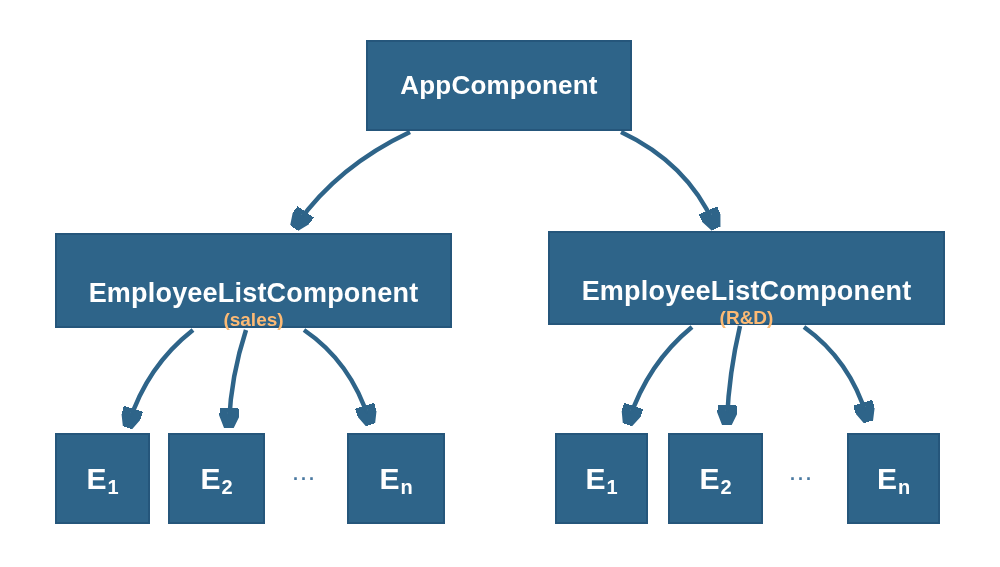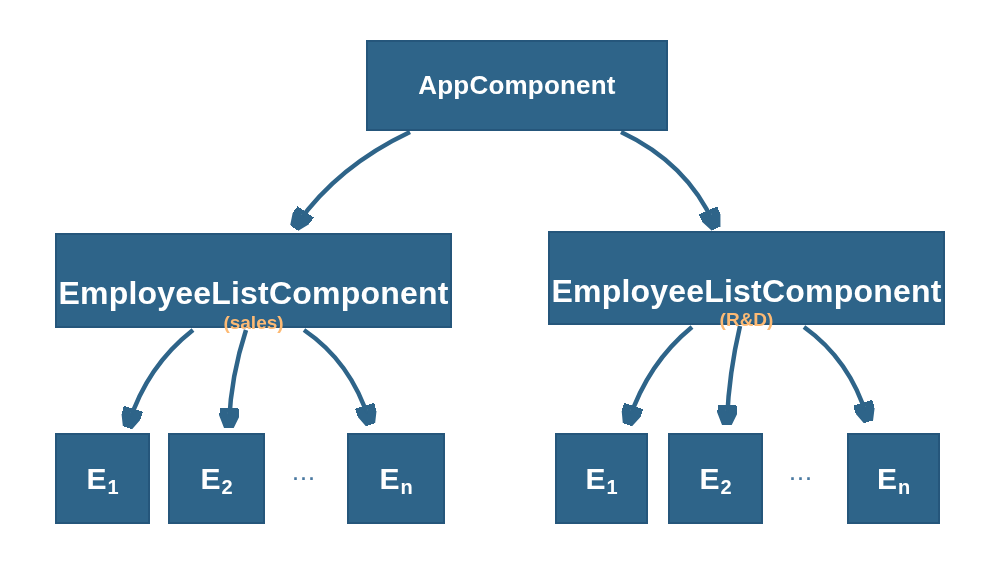--- a/index.html
+++ b/index.html
@@ -35,21 +35,21 @@
     border: 2px solid #25567b;
     color: #ffffff;
     display: flex;
     flex-direction: column;
     align-items: center;
     justify-content: center;
     text-align: center;
     font-weight: bold;
   }
   .node-root .title { font-size: 26px; letter-spacing: 0.2px; }
-  .node-list .title { font-size: 32px; line-height: 1.15; letter-spacing: 0.2px; margin-top: 48px; }
+  .node-list .title { font-size: 27px; line-height: 1.15; letter-spacing: 0.2px; margin-top: 48px; }
   .node-list .subtitle {
     font-size: 19px;
     line-height: 1.1;
     margin-top: 1px;
     color: #fdba74;
   }
   .node-e { font-size: 30px; }
   .node-e sub {
     font-size: 20px;
     line-height: 0;
@@ -80,21 +80,21 @@
     <path d="M410 132 Q338 166 297 224" marker-end="url(#arw)"></path>
     <path d="M621 132 Q687 163 714 224" marker-end="url(#arw)"></path>
     <path d="M193 330 Q147 366 129 423" marker-end="url(#arw)"></path>
     <path d="M246 330 Q231 376 229 423" marker-end="url(#arw)"></path>
     <path d="M304 330 Q351 362 369 420" marker-end="url(#arw)"></path>
     <path d="M692 327 Q648 363 629 420" marker-end="url(#arw)"></path>
     <path d="M740 326 Q729 373 727 420" marker-end="url(#arw)"></path>
     <path d="M804 327 Q850 360 867 417" marker-end="url(#arw)"></path>
   </svg>
 
-  <div class="node node-root" style="left:366px; top:40px; width:302px; height:91px;">
+  <div class="node node-root" style="left:366px; top:40px; width:266px; height:91px;">
     <span class="title">AppComponent</span>
   </div>
 
   <div class="node node-list" style="left:55px; top:233px; width:397px; height:95px;">
     <span class="title">EmployeeListComponent</span>
     <span class="subtitle">(sales)</span>
   </div>
 
   <div class="node node-list" style="left:548px; top:231px; width:397px; height:94px;">
     <span class="title">EmployeeListComponent</span>

